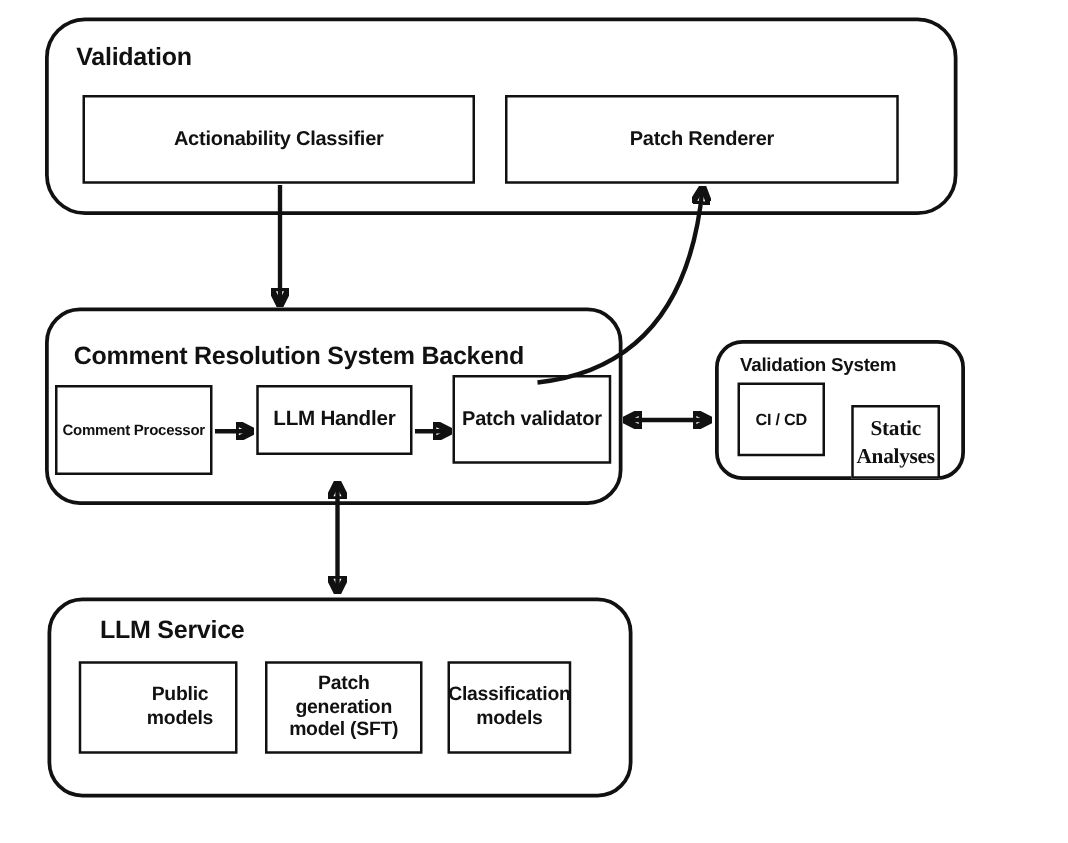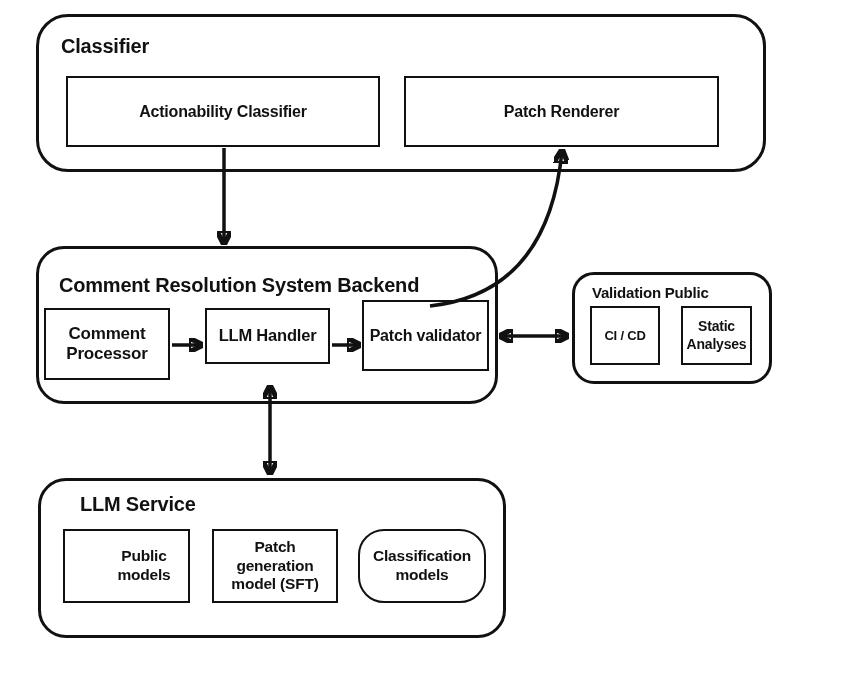--- a/index.html
+++ b/index.html
@@ -50,44 +50,44 @@
   .g-llmservice  { left: 38px; top: 478px; width: 468px; height: 160px; border-radius: 28px; }
 
   .t-phabricator { left: 22px; top: 18px; font-size: 20px; }
   .t-backend     { left: 20px; top: 13px; font-size: 20px; margin-top: 12px; }
   .t-validation  { left: 17px; top: 9px;  font-size: 15px; }
   .t-llmservice  { left: 39px; top: 12px; font-size: 20px; }
 
   
   .b-actionability { left: 66px;  top: 76px;  width: 314px; height: 71px; font-size: 16px; }
   .b-renderer      { left: 404px; top: 76px;  width: 315px; height: 71px; font-size: 16px; }
-  .b-comment       { left: 44px;  top: 308px; width: 126px; height: 72px; font-size: 17px; }
+  .b-comment       { left: 44px;  top: 308px; width: 126px; height: 72px; font-size: 12px; }
   .b-llmhandler    { left: 205px; top: 308px; width: 125px; height: 56px; font-size: 16.5px; }
   .b-validator     { left: 362px; top: 300px; width: 127px; height: 71px; font-size: 16px; }
   .b-cicd          { left: 590px; top: 306px; width: 70px;  height: 59px; font-size: 13px; }
-  .b-static        { left: 681px; top: 306px; width: 71px;  height: 59px; font-size: 14px; line-height: 1.25; }
+  .b-static        { left: 681px; top: 324px; width: 71px;  height: 59px; font-size: 17px; line-height: 1.25; font-family: Liberation Serif, serif; }
   .b-public        { left: 63px;  top: 529px; width: 127px; height: 74px; font-size: 15.5px; padding-left: 35px; }
   .b-patchgen      { left: 212px; top: 529px; width: 126px; height: 74px; font-size: 15.5px; padding: 0 6px; }
-  .b-classif       { left: 358px; top: 529px; width: 128px; height: 74px; font-size: 15.5px; padding: 0 16px; border-radius: 26px; }
+  .b-classif       { left: 358px; top: 529px; width: 99px; height: 74px; font-size: 15.5px; padding: 0 16px; }
 
   .arrows {
     position: absolute;
     left: 0; top: 0;
     width: 854px; height: 674px;
     pointer-events: none;
   }
   .arrows path { stroke: var(--ink); stroke-width: 3.5; fill: none; }
 </style>
 </head>
 <body>
 
 <div class="canvas">
 
   <div class="group g-phabricator">
-    <span class="group-title t-phabricator">Classifier</span>
+    <span class="group-title t-phabricator">Validation</span>
   </div>
   <div class="box b-actionability">
     <span>Actionability Classifier</span>
   </div>
   <div class="box b-renderer">
     <span>Patch Renderer</span>
   </div>
 
   <div class="group g-backend">
     <span class="group-title t-backend">Comment Resolution System Backend</span>
@@ -96,21 +96,21 @@
     <span>Comment Processor</span>
   </div>
   <div class="box b-llmhandler">
     <span>LLM Handler</span>
   </div>
   <div class="box b-validator">
     <span>Patch validator</span>
   </div>
 
   <div class="group g-validation">
-    <span class="group-title t-validation">Validation Public</span>
+    <span class="group-title t-validation">Validation System</span>
   </div>
   <div class="box b-cicd">
     <span>CI / CD</span>
   </div>
   <div class="box b-static">
     <span>Static Analyses</span>
   </div>
 
   <div class="group g-llmservice">
     <span class="group-title t-llmservice">LLM Service</span>

